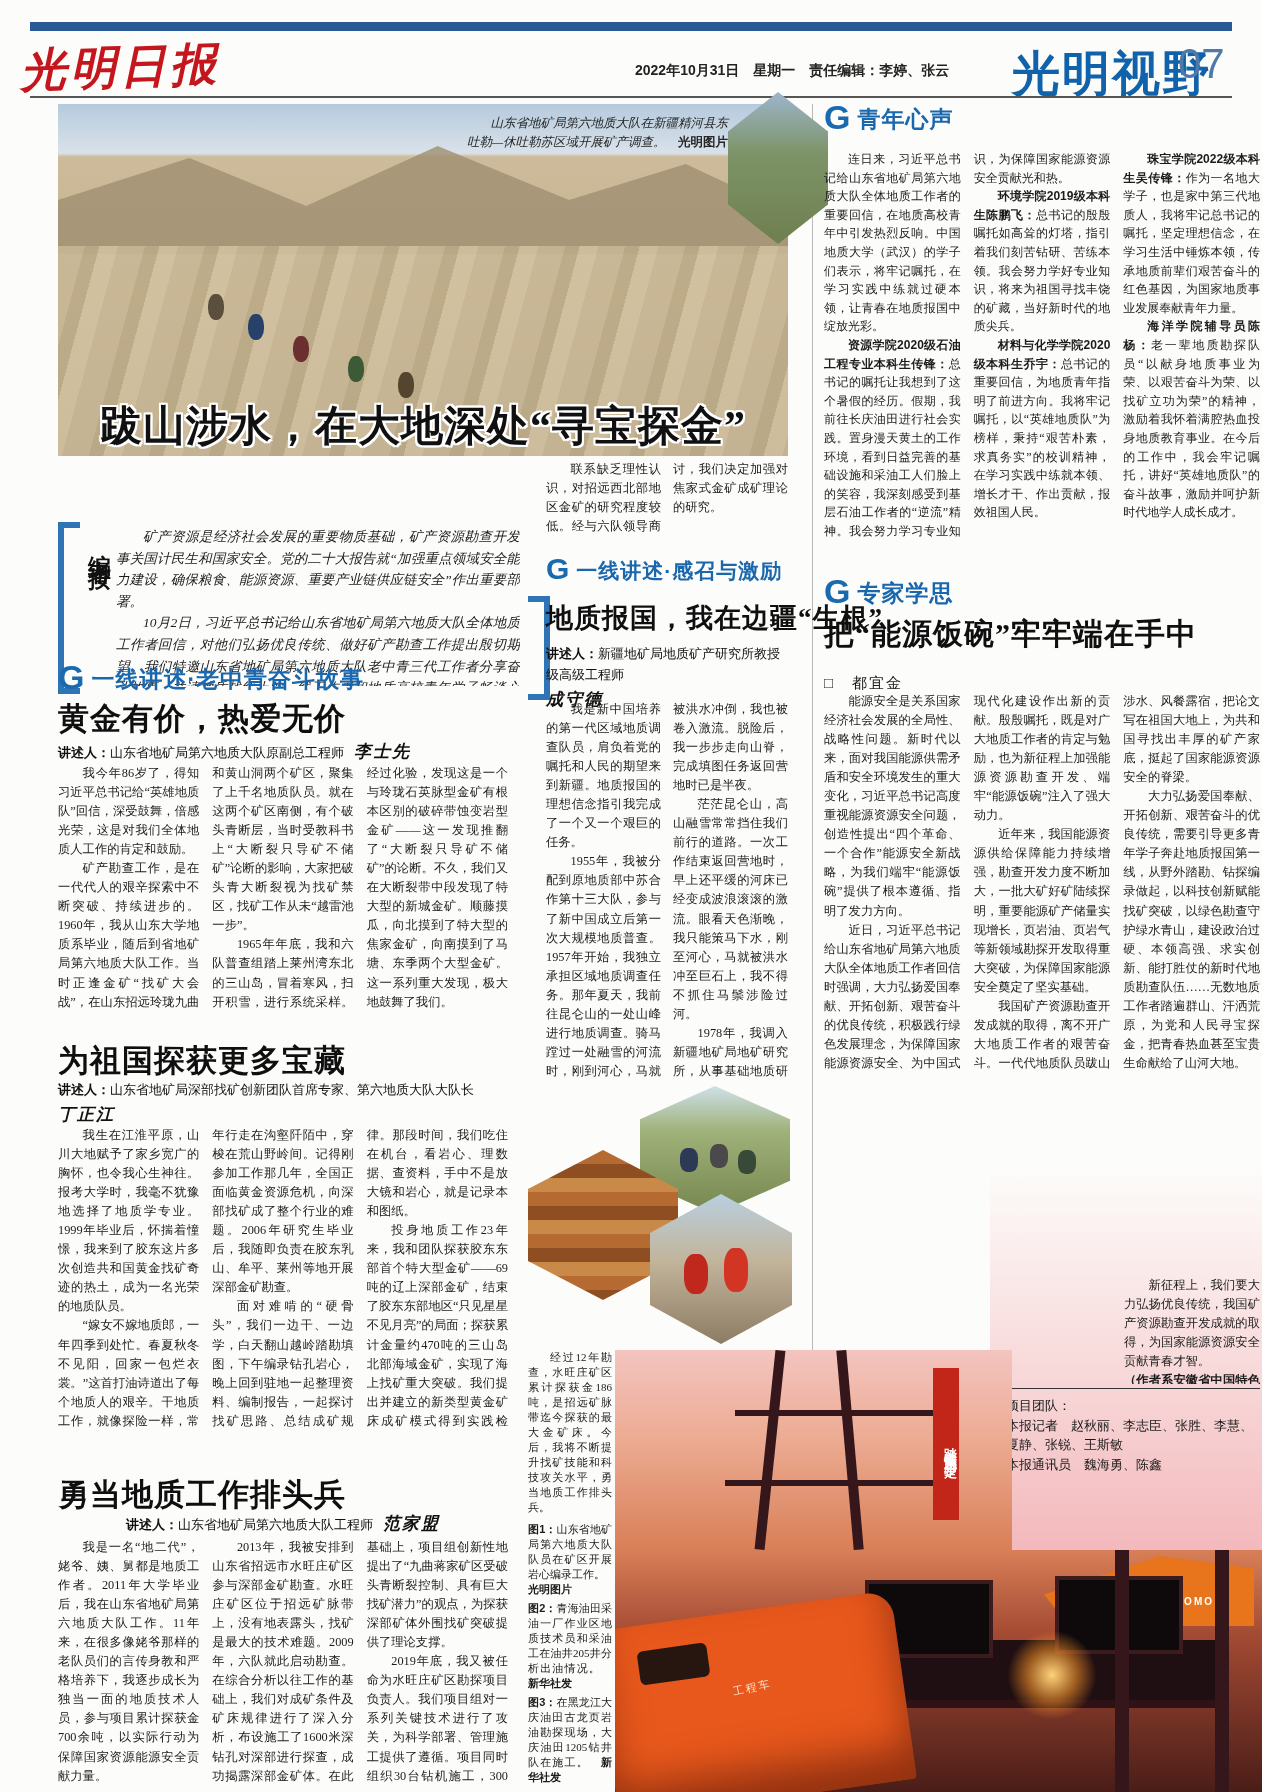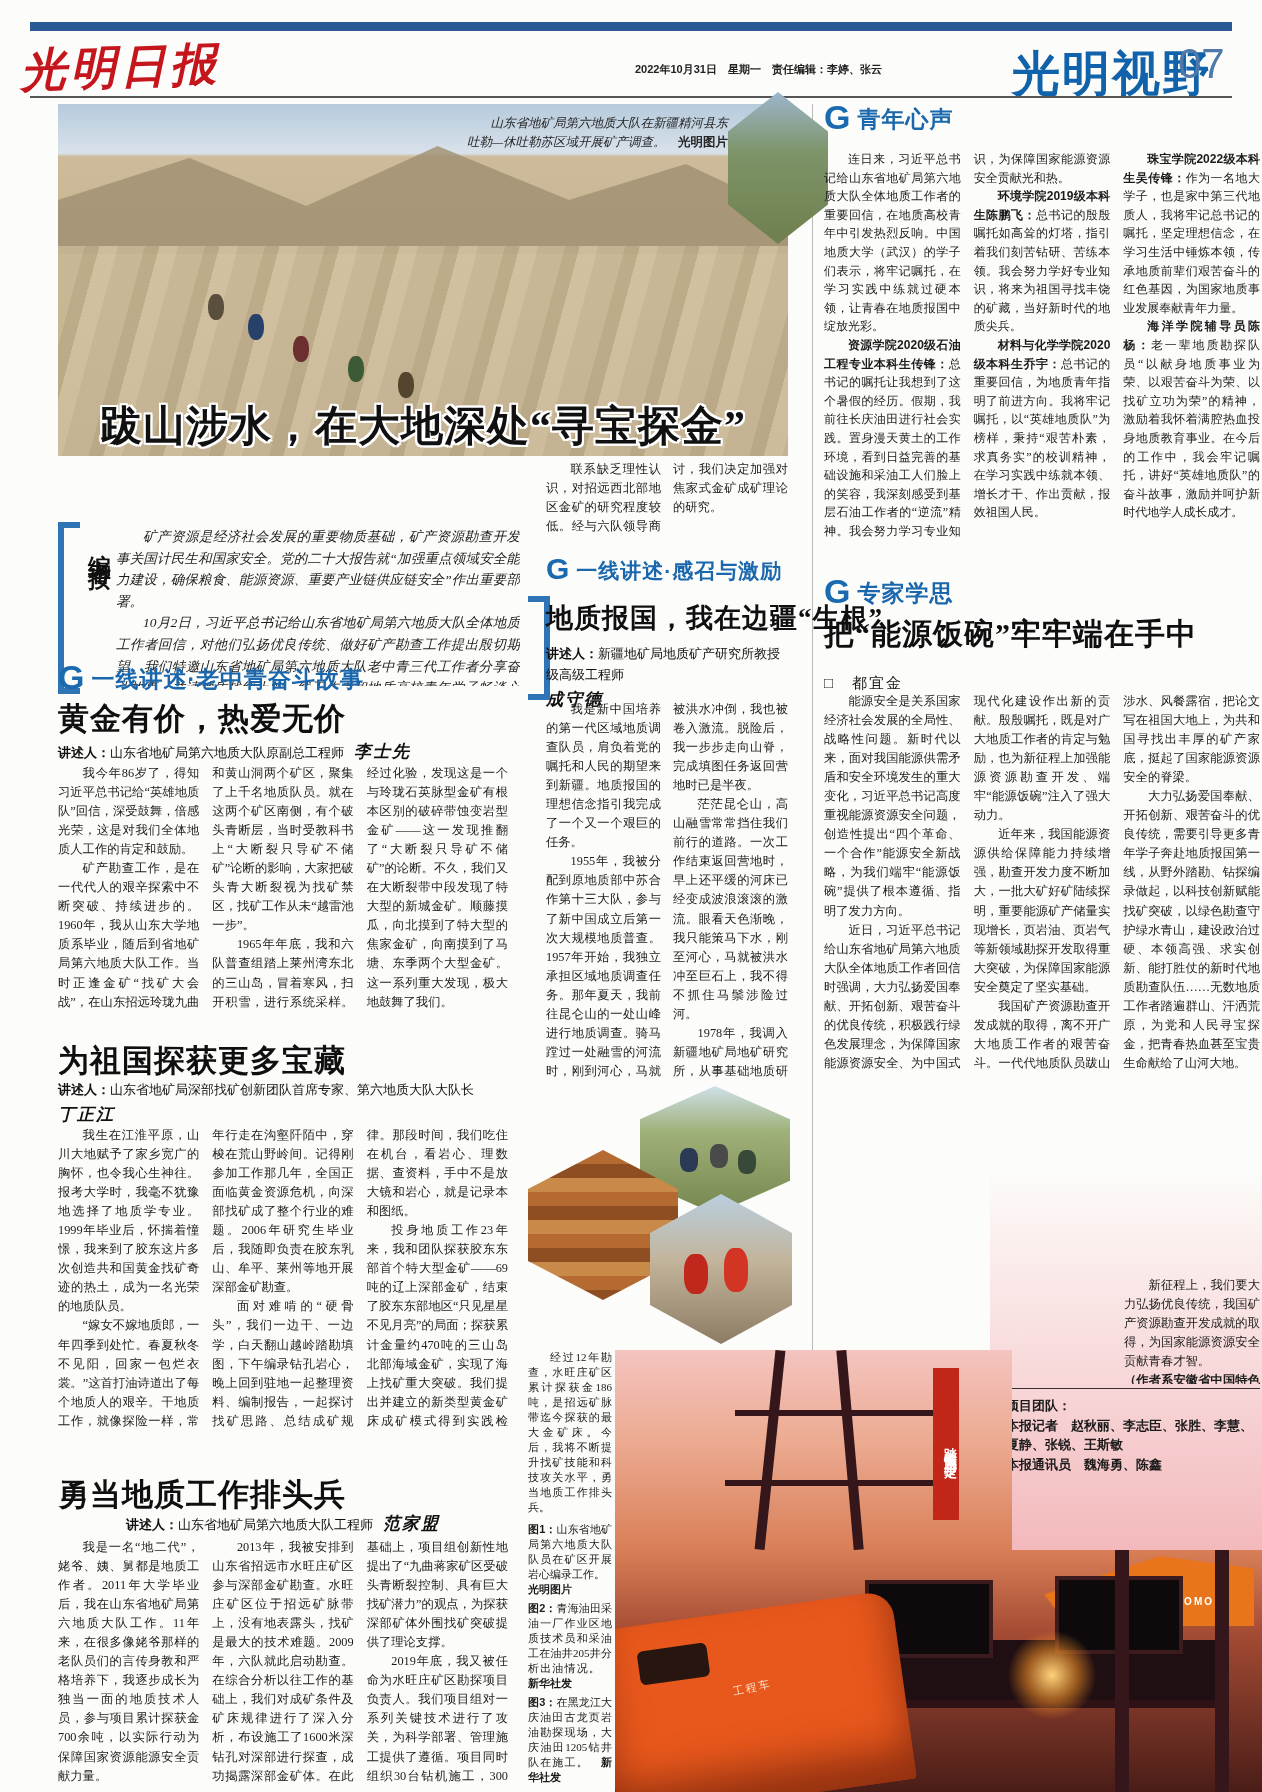--- a/index.html
+++ b/index.html
@@ -3,21 +3,21 @@
 <meta charset="utf-8">
 <style>
   html,body{margin:0;padding:0;background:#e8e8e4;}
   #page{position:relative;width:1262px;height:1792px;background:#fcfcfa;overflow:hidden;
         font-family:"Liberation Serif","DejaVu Serif",serif;color:#1b1b1b;}
   .abs{position:absolute;}
   
   .topbar{left:30px;top:22px;width:1202px;height:9px;background:#2a5a96;}
   .logo{left:20px;top:36px;width:240px;height:58px;color:#c4161c;font-size:46px;font-weight:bold;
         font-style:italic;transform:rotate(-2deg);letter-spacing:4px;font-family:"DejaVu Serif",serif;}
-  .dateline{left:635px;top:62px;width:360px;font-size:11px;font-weight:bold;color:#222;
+  .dateline{left:635px;top:62px;width:360px;font-size:14px;font-weight:bold;color:#222;
         font-family:"Liberation Sans","DejaVu Sans",sans-serif;}
   .section-title{left:988px;top:42px;font-size:48px;font-weight:900;color:#1063aa;
         font-family:"Liberation Sans","DejaVu Sans",sans-serif;letter-spacing:2px;margin-left:24px;}
   .page-num{left:1178px;top:40px;font-size:42px;color:#4e79a8;font-family:"Liberation Sans",sans-serif;}
   .header-rule{left:30px;top:96px;width:1202px;height:2px;background:#555;}
   .vrule{left:812px;top:104px;width:1px;height:1246px;background:#b9b9b9;}
   
   .lead-photo{left:58px;top:104px;width:730px;height:352px;overflow:hidden;
       background:linear-gradient(#b6cadd 0%,#d9e2ea 14%,#cdbb9b 15%,#c3b08d 55%,#a9977a 100%);}
   .mtn{position:absolute;left:0;top:30px;width:100%;height:120px;
@@ -76,21 +76,21 @@
   .qn-body{left:824px;top:150px;width:436px;height:428px;font-size:12px;}
   .zj-body{left:824px;top:692px;width:436px;height:576px;font-size:12.3px;}
   .zj-tail{left:1124px;top:1276px;width:136px;height:108px;font-size:12.3px;}
   .zj-tail p{margin:0;text-indent:2em;}
   .zj-tail .author-credit{font-weight:bold;font-family:"Liberation Sans",sans-serif;text-indent:0;}
   .expert-author{font-size:15px;letter-spacing:2px;}
   .pink-sky{left:990px;top:1170px;width:272px;height:380px;
       background:linear-gradient(180deg,rgba(248,215,216,0) 0%,rgba(247,203,205,.55) 40%,#f3b9bc 100%);}
   .credit-rule{left:1006px;top:1388px;width:254px;height:1px;background:#333;}
   .credits{left:1006px;top:1396px;width:254px;font-size:13px;line-height:1.5;
-      font-family:"Liberation Sans","DejaVu Sans",sans-serif;font-weight:bold;color:#1a1a1a;}
+      font-family:"Liberation Sans","DejaVu Sans",sans-serif;font-weight:normal;color:#1a1a1a;}
   
   .rig-upper{left:615px;top:1350px;width:397px;height:200px;overflow:hidden;
       background:linear-gradient(180deg,#f4c4c0 0%,#ecab92 45%,#d97f57 100%);}
   .rig-main{left:615px;top:1550px;width:647px;height:242px;overflow:hidden;
       background:linear-gradient(180deg,#d97f57 0%,#a34a33 35%,#4a1d18 100%);}
   .beam{position:absolute;background:#35161a;}
   .banner{position:absolute;left:318px;top:18px;width:26px;height:152px;background:#c22618;
       writing-mode:vertical-rl;color:#fff;font-size:13px;font-weight:bold;text-align:center;
       letter-spacing:3px;font-family:"Liberation Sans",sans-serif;padding-top:6px;box-sizing:border-box;}
   .truck{position:absolute;left:-10px;top:60px;width:300px;height:190px;background:#e8581c;

